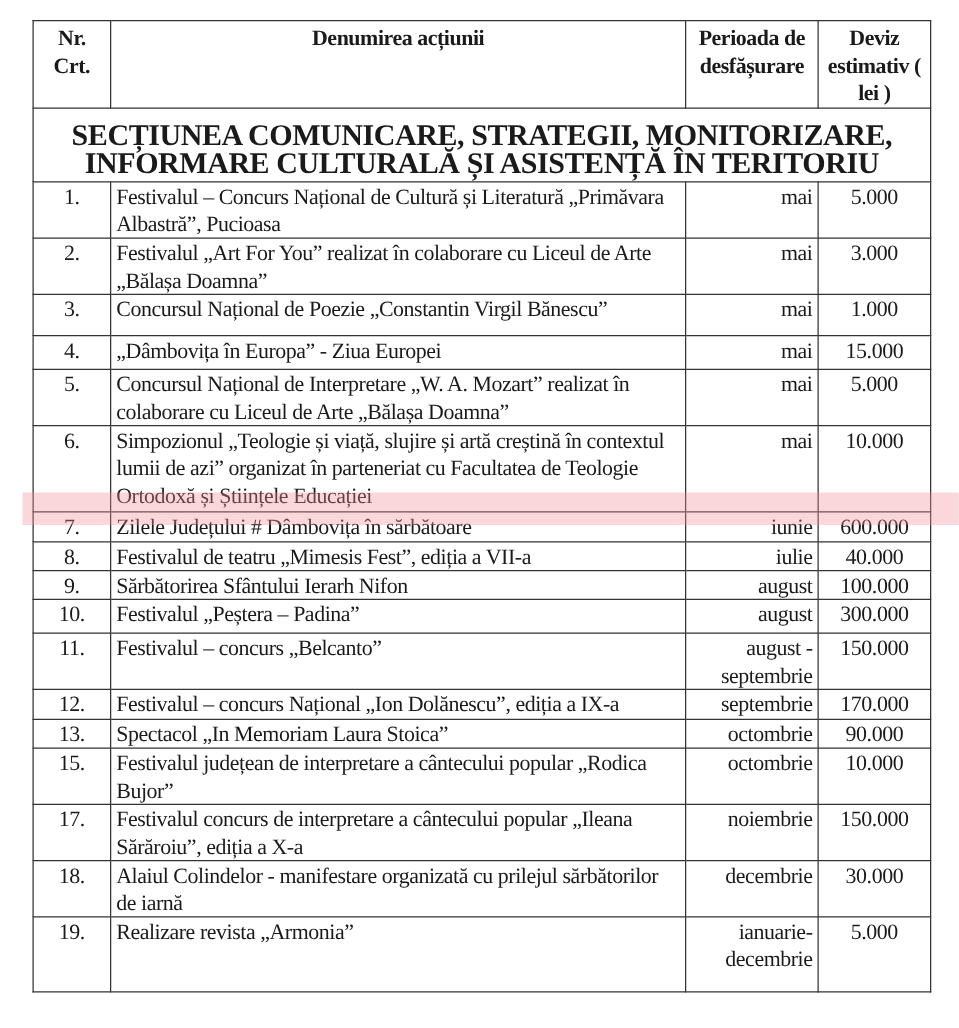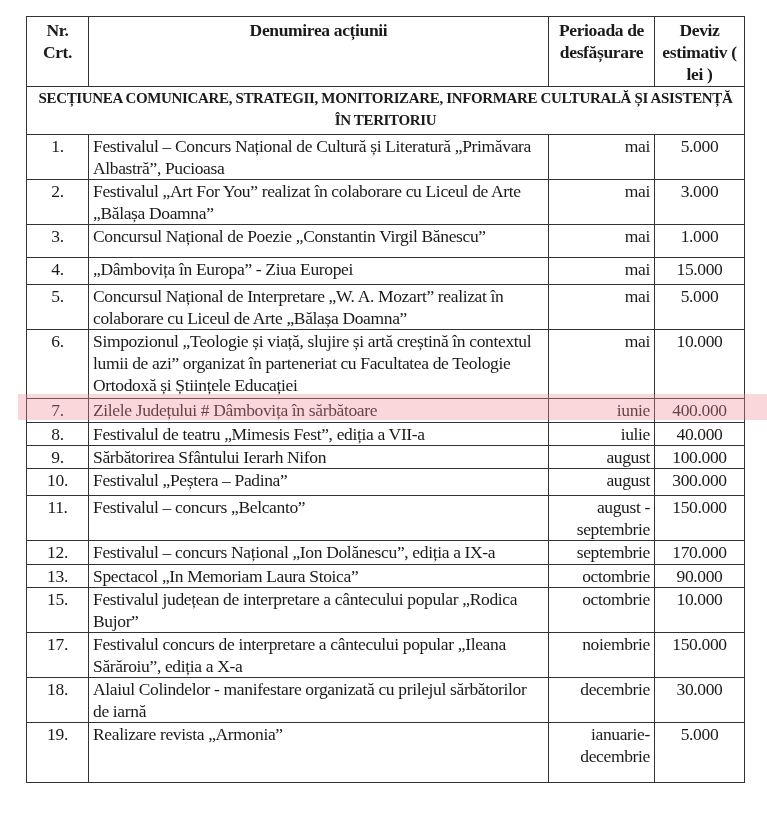--- a/index.html
+++ b/index.html
@@ -5,21 +5,21 @@
   html, body { margin: 0; padding: 0; background: #ffffff; }
   body { width: 767px; height: 822px; overflow: hidden; position: relative;
          font-family: "Liberation Serif", "DejaVu Serif", serif; color: #1a1a1a; }
   table.doc { position: absolute; left: 26px; top: 16px; border-collapse: collapse;
               table-layout: fixed; width: 718px; }
   table.doc td, table.doc th { border: 1.3px solid #333; padding: 0 4px; vertical-align: top;
               font-size: 17.5px; line-height: 22px; letter-spacing: -0.35px; }
   col.c1 { width: 62px; } col.c2 { width: 460px; } col.c3 { width: 106px; } col.c4 { width: 90px; }
   th { font-weight: bold; text-align: center; padding-top: 2px !important; }
   tr.head { height: 70px; padding-left: 24px; }
-  tr.section td { text-align: center; font-weight: bold; font-size: 15px; height: 47px; padding-top: 0; line-height: 22px; }
+  tr.section td { text-align: center; font-weight: bold; font-size: 24px; height: 47px; padding-top: 11px; line-height: 22px; }
   td.nr { text-align: center; }
   td.per { text-align: right; }
   td.dev { text-align: center; }
   td.name { text-align: left; padding-left: 6px; }
   .highlight { position: absolute; left: 18px; top: 394px; width: 749px; height: 26px;
                background: rgba(240, 140, 150, 0.35); pointer-events: none; }
 </style>
 </head>
 <body>
 
@@ -75,21 +75,21 @@
       <tr style="height: 69px;">
         <td class="nr">6.</td>
         <td class="name">Simpozionul „Teologie și viață, slujire și artă creștină în contextul lumii de azi” organizat în parteneriat cu Facultatea de Teologie Ortodoxă și Științele Educației</td>
         <td class="per">mai</td>
         <td class="dev">10.000</td>
       </tr>
       <tr style="height: 24px;">
         <td class="nr">7.</td>
         <td class="name">Zilele Județului # Dâmbovița în sărbătoare</td>
         <td class="per">iunie</td>
-        <td class="dev">400.000</td>
+        <td class="dev">600.000</td>
       </tr>
       <tr style="height: 23px;">
         <td class="nr">8.</td>
         <td class="name">Festivalul de teatru „Mimesis Fest”, ediția a VII-a</td>
         <td class="per">iulie</td>
         <td class="dev">40.000</td>
       </tr>
       <tr style="height: 23px;">
         <td class="nr">9.</td>
         <td class="name">Sărbătorirea Sfântului Ierarh Nifon</td>

